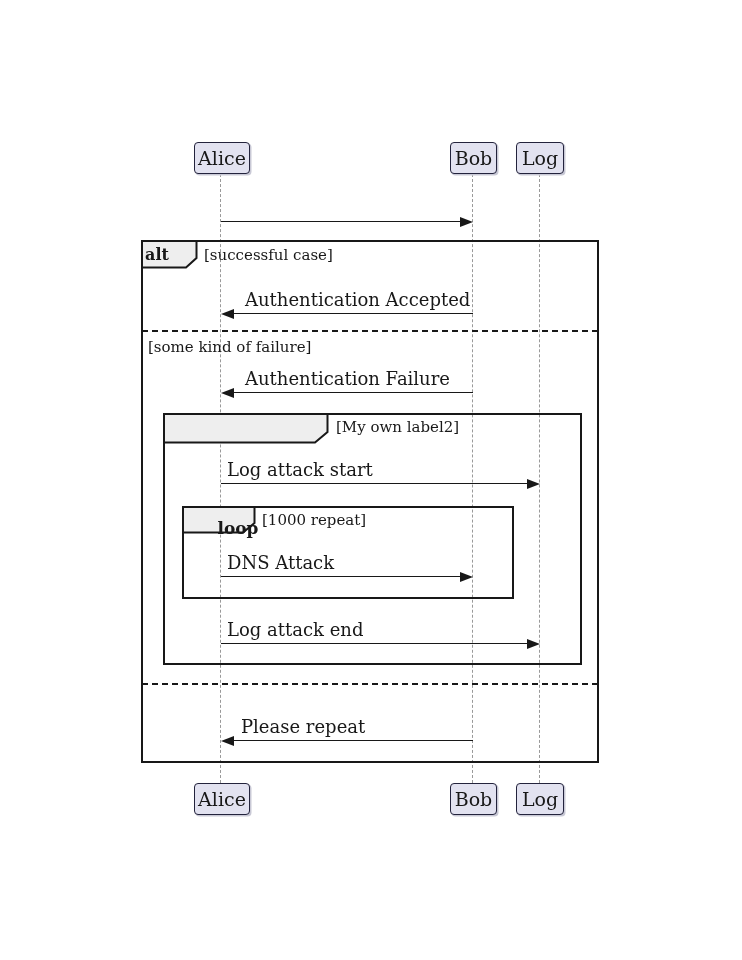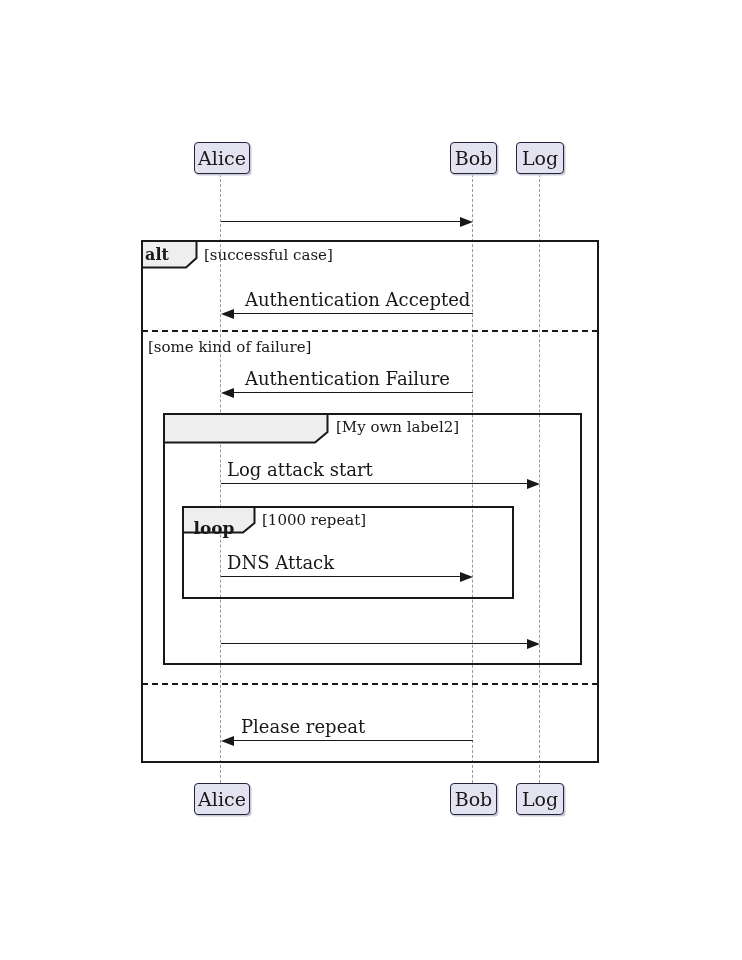--- a/index.html
+++ b/index.html
@@ -119,21 +119,21 @@
 
   <div class="frame" style="left:163px; top:413px; width:419px; height:252px;"></div>
   <div class="pent" style="left:163px; top:413px; width:166px; height:31px;">
     <svg width="166" height="31">
       <polygon points="1,1 164.5,1 164.5,19 152,29.5 1,29.5" fill="#EEEEEE" stroke="#181818" stroke-width="2"></polygon>
     </svg>
   </div>
   <div class="cond" style="left:336px; top:418px;">[My own label2]</div>
 
   <div class="frame" style="left:182px; top:506px; width:332px; height:93px;"></div>
-  <div class="pent" style="left:182px; top:506px; width:74px; height:44px;">
+  <div class="pent" style="left:182px; top:506px; width:74px; height:44px;padding-left:24px;">
     <svg width="74" height="28">
       <polygon points="1,1 72.5,1 72.5,17 61,26.5 1,26.5" fill="#EEEEEE" stroke="#181818" stroke-width="2"></polygon>
     </svg>
     <span class="kw-loop">loop</span>
   </div>
   <div class="cond" style="left:262px; top:511px;">[1000 repeat]</div>
 
   <div class="msg-line" style="left:221px; top:221px; width:240px;"></div>
   <div class="head-right" style="left:460px; top:217px;"></div>
 
@@ -146,20 +146,21 @@
   <div class="head-left" style="left:221px; top:388px;"></div>
 
   <div class="msg-label" style="left:227px; top:459px;">Log attack start</div>
   <div class="msg-line" style="left:221px; top:483px; width:306px;"></div>
   <div class="head-right" style="left:527px; top:479px;"></div>
 
   <div class="msg-label" style="left:227px; top:552px;">DNS Attack</div>
   <div class="msg-line" style="left:221px; top:576px; width:240px;"></div>
   <div class="head-right" style="left:460px; top:572px;"></div>
 
+  <div class="msg-label" style="left:227px; top:619px;">Log attack end</div>
   <div class="msg-line" style="left:221px; top:643px; width:306px;"></div>
   <div class="head-right" style="left:527px; top:639px;"></div>
 
   <div class="msg-label" style="left:241px; top:716px;">Please repeat</div>
   <div class="msg-line" style="left:233px; top:740px; width:240px;"></div>
   <div class="head-left" style="left:221px; top:736px;"></div>
 
   <div class="pbox" style="left:194px; top:142px; width:56px; height:32px;">Alice</div>
   <div class="pbox" style="left:450px; top:142px; width:47px; height:32px;">Bob</div>
   <div class="pbox" style="left:516px; top:142px; width:48px; height:32px;">Log</div>

